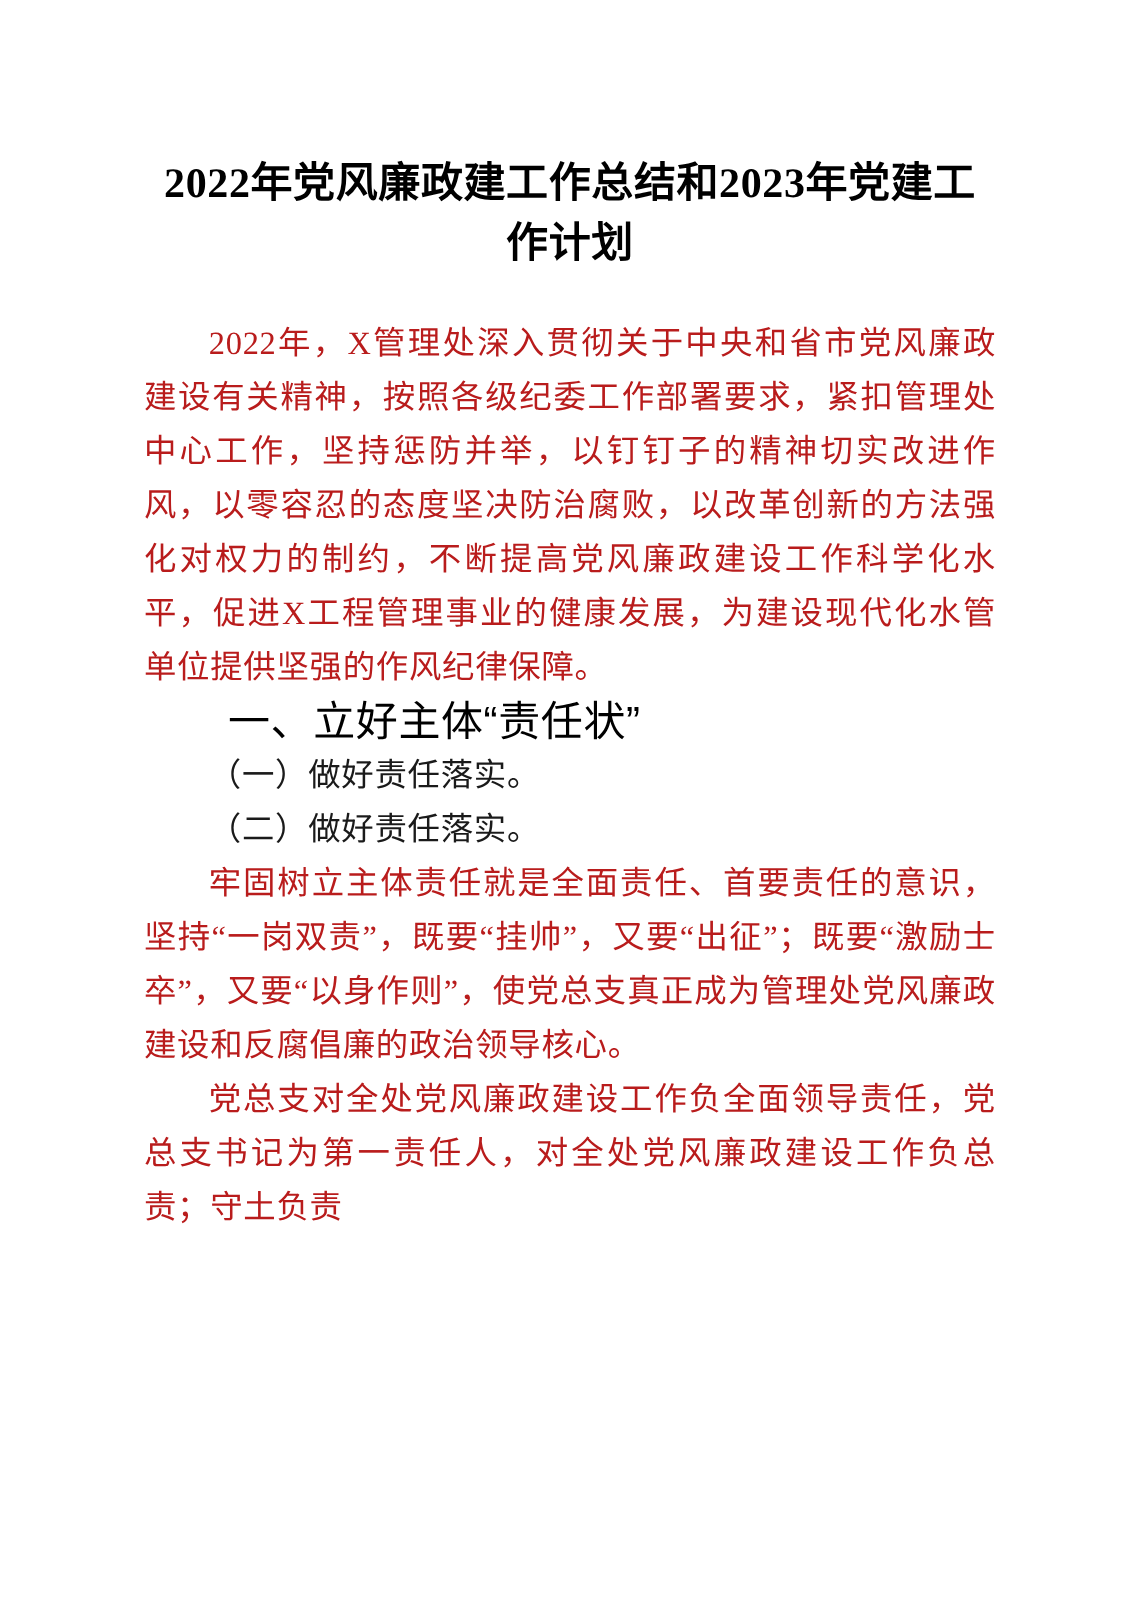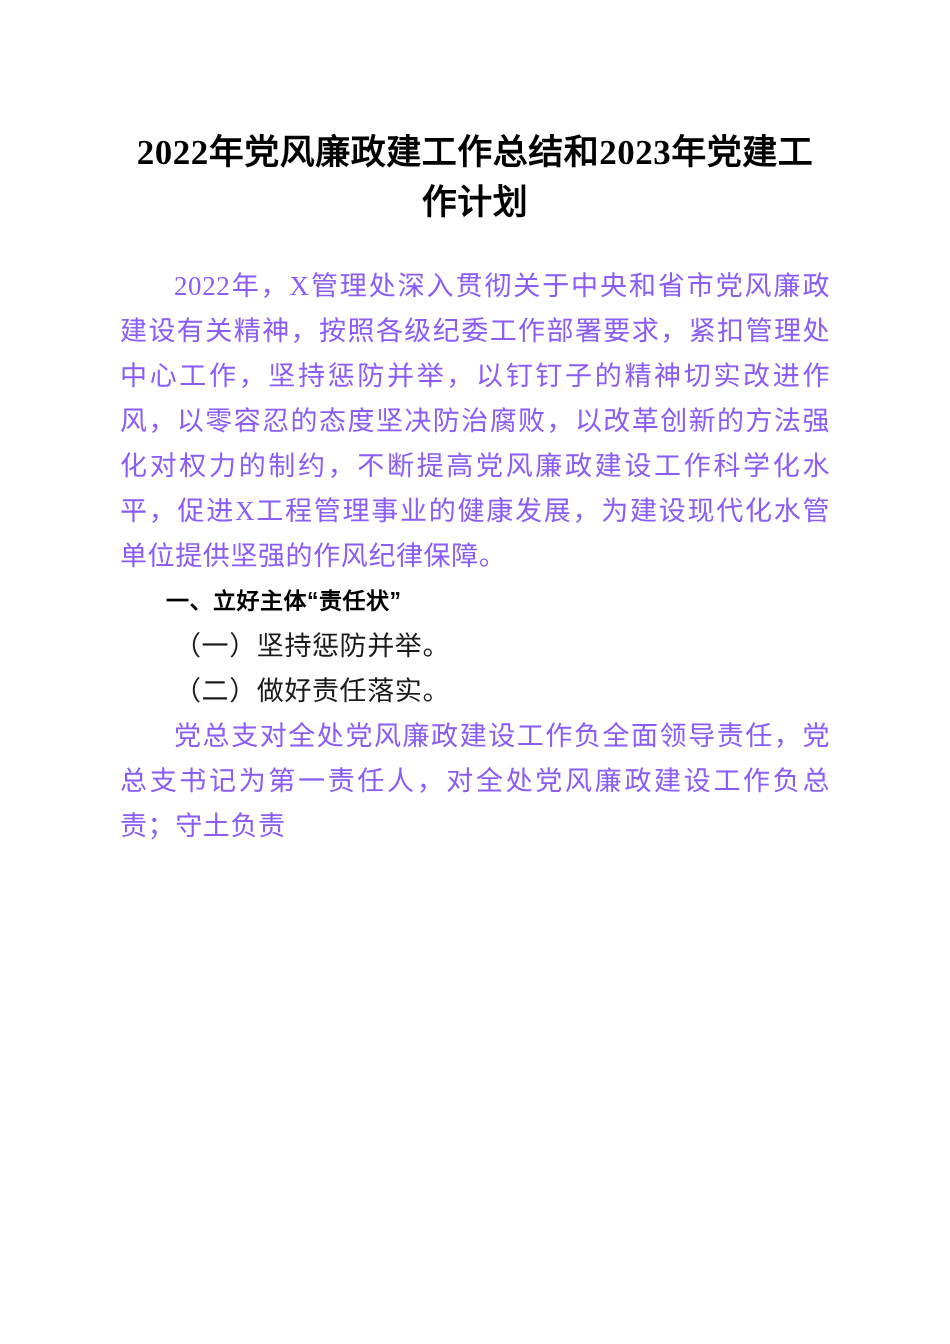--- a/index.html
+++ b/index.html
@@ -43,34 +43,34 @@
   
   .body-block {
     padding-top: 36px;
   }
 
   p.para {
     margin: 0;
     font-family: "Liberation Serif", "DejaVu Serif", serif;
     font-size: 27px;
     line-height: 45px;
-    color: #8b5cf6;
+    color: #b91c1c;
     text-align: justify;
     text-justify: inter-ideograph;
     text-indent: 2em;
     letter-spacing: 0.6px;
     word-break: break-all;
   }
 
   
   p.heading-1 {
     margin: 0;
     font-family: "Liberation Sans", "DejaVu Sans", sans-serif;
-    font-weight: bold;
-    font-size: 23px;
+    font-weight: normal;
+    font-size: 35px;
     line-height: 45px;
     color: #000000;
     text-indent: 2em;
     letter-spacing: 0.5px;
   }
 
   
   p.heading-2 {
     margin: 0;
     font-family: "Liberation Serif", "DejaVu Serif", serif;
@@ -88,24 +88,25 @@
   <div class="content">
 
     <h1 class="doc-title">2022年党风廉政建工作总结和2023年党建工作计划</h1>
 
     <div class="body-block">
 
       <p class="para">2022年，X管理处深入贯彻关于中央和省市党风廉政建设有关精神，按照各级纪委工作部署要求，紧扣管理处中心工作，坚持惩防并举，以钉钉子的精神切实改进作风，以零容忍的态度坚决防治腐败，以改革创新的方法强化对权力的制约，不断提高党风廉政建设工作科学化水平，促进X工程管理事业的健康发展，为建设现代化水管单位提供坚强的作风纪律保障。</p>
 
       <p class="heading-1">一、立好主体“责任状”</p>
 
-      <p class="heading-2">（一）坚持惩防并举。</p>
+      <p class="heading-2">（一）做好责任落实。</p>
 
 
       <p class="heading-2">（二）做好责任落实。</p>
 
+      <p class="para">牢固树立主体责任就是全面责任、首要责任的意识，坚持“一岗双责”，既要“挂帅”，又要“出征”；既要“激励士卒”，又要“以身作则”，使党总支真正成为管理处党风廉政建设和反腐倡廉的政治领导核心。</p>
 
 
       <p class="para">党总支对全处党风廉政建设工作负全面领导责任，党总支书记为第一责任人，对全处党风廉政建设工作负总责；守土负责</p>
 
     </div>
   </div>
 </div>
 
 </body></html>

